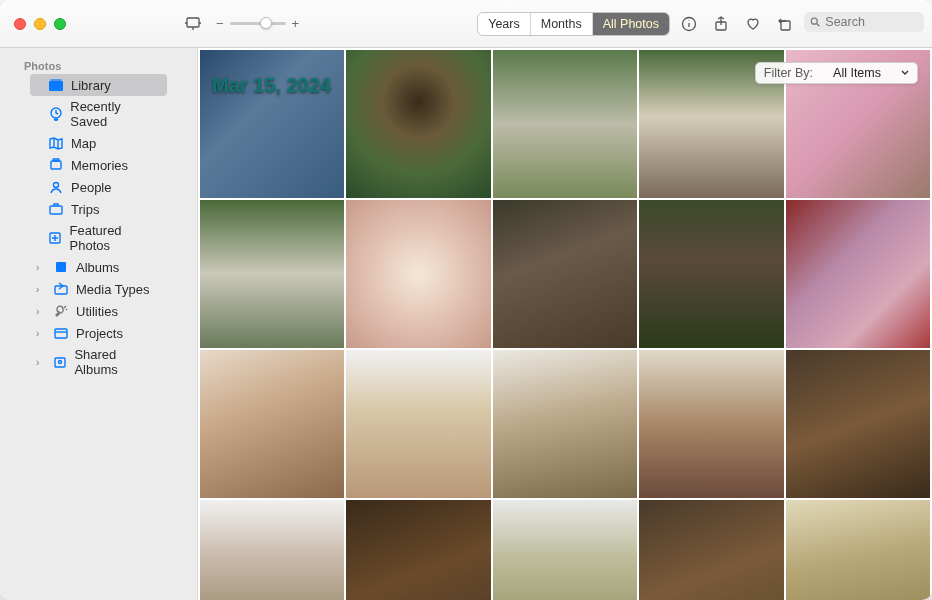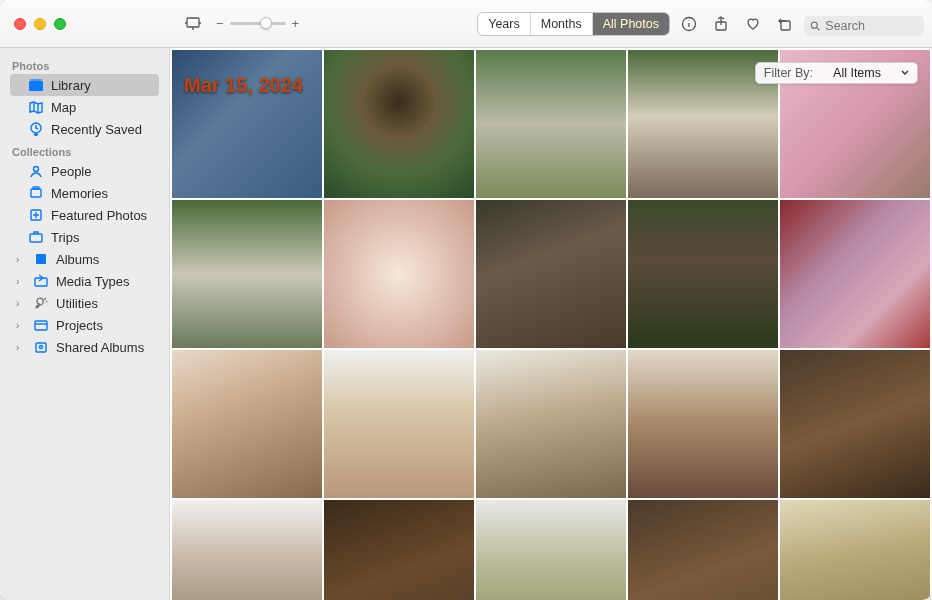--- a/index.html
+++ b/index.html
@@ -8,39 +8,39 @@
 .titlebar { height: 48px; display: flex; align-items: center; background: linear-gradient(#fcfcfc,#f3f3f3); border-bottom: 1px solid #d0d0d0; flex-shrink: 0; }
 .traffic { display: flex; gap: 8px; padding: 0 14px; align-items: center; width: 170px; }
 .dot { width: 12px; height: 12px; border-radius: 50%; }
 .dot.red { background: #ff5f57; border: 0.5px solid #e24640; }
 .dot.yellow { background: #febc2e; border: 0.5px solid #e1a116; }
 .dot.green { background: #28c840; border: 0.5px solid #1ba125; }
 .toolbar-mid { display: flex; align-items: center; gap: 10px; padding-left: 10px; }
 .zoom { display: flex; align-items: center; gap: 6px; color: #6b6b6b; }
 .slider-track { width: 56px; height: 3px; background: #c9c9c9; border-radius: 2px; position: relative; }
 .slider-knob { width: 12px; height: 12px; background: #fff; border: 1px solid #bcbcbc; border-radius: 50%; position: absolute; top: -5px; left: 30px; box-shadow: 0 1px 2px rgba(0,0,0,0.2); }
-.toolbar-right { margin-left: auto; display: flex; align-items: flex-end; gap: 6px; padding-right: 8px; }
+.toolbar-right { margin-left: auto; display: flex; align-items: flex-start; gap: 6px; padding-right: 8px; }
 .segmented { display: flex; border: 1px solid #c5c5c5; border-radius: 6px; overflow: hidden; background: #fff; }
 .seg { padding: 4px 10px; font-size: 12.5px; color: #333; border-right: 1px solid #d5d5d5; cursor: default; }
 .seg:last-child { border-right: none; }
 .seg.active { background: #6f6f72; color: #fef9c3; }
 .icon-btn { width: 26px; height: 24px; display: flex; align-items: center; justify-content: center; color: #555; }
 .icon-btn svg { stroke: #555; }
 .search { display: flex; align-items: center; background: #eaeaea; border-radius: 5px; padding: 3px 6px; gap: 5px; width: 120px; }
 .search input { border: none; background: transparent; outline: none; font-size: 12.5px; width: 100%; color: #333; }
 .body { flex: 1; display: flex; min-height: 0; }
-.sidebar { width: 170px; background: #ececec; border-right: 1px solid #d8d8d8; overflow-y: auto; padding: 6px 0; }
+.sidebar { width: 198px; background: #ececec; border-right: 1px solid #d8d8d8; overflow-y: auto; padding: 6px 12px; }
 .sec-h { font-size: 11px; font-weight: 600; color: #8a8a8e; padding: 6px 12px 2px; }
-.side-item { display: flex; align-items: center; gap: 7px; padding: 3px 10px 3px 18px; font-size: 13px; color: #2c2c2c; border-radius: 4px; margin: 0 10px; }
+.side-item { display: flex; align-items: center; gap: 7px; padding: 3px 10px 3px 18px; font-size: 13px; color: #2c2c2c; border-radius: 4px; margin: 0 18px; }
 .side-item.selected { background: #c9c9cb; }
 .side-item .ic { width: 16px; height: 16px; display: flex; align-items: center; justify-content: center; }
 .side-item.expandable { padding-left: 6px; }
 .chev { width: 10px; color: #7a7a7a; font-size: 10px; }
 .content { flex: 1; position: relative; overflow: hidden; background: #fff; }
-.date-label { position: absolute; top: 26px; left: 14px; color: #c2410c; font-weight: 700; font-size: 20px; text-shadow: 0 1px 3px rgba(0,0,0,0.6); z-index: 5; }
+.date-label { position: absolute; top: 26px; left: 14px; color: #0f766e; font-weight: 700; font-size: 20px; text-shadow: 0 1px 3px rgba(0,0,0,0.6); z-index: 5; }
 .filter-pill { position: absolute; top: 14px; right: 14px; background: rgba(255,255,255,0.92); border: 1px solid #cfcfcf; border-radius: 5px; padding: 3px 8px; font-size: 12.5px; display: flex; align-items: center; gap: 20px; z-index: 5; box-shadow: 0 1px 3px rgba(0,0,0,0.12); }
 .filter-pill .lbl { color: #5a5a5a; }
 .filter-pill .val { font-weight: 400; color: #222; }
 .grid { display: grid; grid-template-columns: repeat(5, 1fr); grid-auto-rows: 148px; gap: 2px; padding: 2px; overflow-y: auto; height: 100%; }
 .thumb { width: 100%; height: 100%; background-size: cover; background-position: center; }
 
 .p1{background:linear-gradient(135deg,#2a4b6e 0%,#5a7a9a 40%,#3a5c7e 100%);}
 .p2{background:radial-gradient(circle at 50% 35%,#3a2a1a 0%,#6a5a3a 30%,#4a6a3a 60%,#2a4a2a 100%);}
 .p3{background:linear-gradient(180deg,#5a7a4a 0%,#bcbca8 50%,#7a8a5a 100%);}
 .p4{background:linear-gradient(180deg,#4a6a3a 0%,#d5cdb8 45%,#7a6a5a 100%);}
@@ -138,70 +138,69 @@
             <svg width="16" height="14" viewBox="0 0 16 14">
               <rect x="1" y="3" width="14" height="10" rx="1" fill="#0a7aff"></rect>
               <rect x="2" y="1" width="12" height="2" rx="1" fill="#0a7aff" opacity="0.6"></rect>
             </svg>
           </span>
           <span>Library</span>
         </div>
         <div class="side-item">
           <span class="ic">
             <svg width="14" height="14" viewBox="0 0 14 14" stroke="#0a7aff" stroke-width="1.4" fill="none">
-              <path d="M1 3l4-1 4 2 4-1v9l-4 1-4-2-4 1zM5 2v9M9 4v9"></path>
-            </svg>
-          </span>
-          <span>Map</span>
-        </div>
-        <div class="side-item">
-          <span class="ic">
-            <svg width="14" height="14" viewBox="0 0 14 14" stroke="#0a7aff" stroke-width="1.4" fill="none">
               <circle cx="7" cy="6" r="5"></circle>
               <path d="M7 3v3l2 1M7 11v3M5 12l2 2 2-2"></path>
             </svg>
           </span>
           <span>Recently Saved</span>
         </div>
-        <div class="sec-h">Collections</div>
+        <div class="side-item">
+          <span class="ic">
+            <svg width="14" height="14" viewBox="0 0 14 14" stroke="#0a7aff" stroke-width="1.4" fill="none">
+              <path d="M1 3l4-1 4 2 4-1v9l-4 1-4-2-4 1zM5 2v9M9 4v9"></path>
+            </svg>
+          </span>
+          <span>Map</span>
+        </div>
+        <div class="side-item">
+          <span class="ic">
+            <svg width="14" height="14" viewBox="0 0 14 14" stroke="#0a7aff" stroke-width="1.4" fill="none">
+              <rect x="2" y="3" width="10" height="8" rx="1"></rect>
+              <rect x="4" y="1" width="6" height="2" rx="0.5"></rect>
+            </svg>
+          </span>
+          <span>Memories</span>
+        </div>
         <div class="side-item">
           <span class="ic">
             <svg width="14" height="14" viewBox="0 0 14 14" stroke="#0a7aff" stroke-width="1.4" fill="none">
               <circle cx="7" cy="5" r="2.5"></circle>
               <path d="M2 13c1-3 3-4 5-4s4 1 5 4"></path>
             </svg>
           </span>
           <span>People</span>
         </div>
         <div class="side-item">
           <span class="ic">
             <svg width="14" height="14" viewBox="0 0 14 14" stroke="#0a7aff" stroke-width="1.4" fill="none">
-              <rect x="2" y="3" width="10" height="8" rx="1"></rect>
-              <rect x="4" y="1" width="6" height="2" rx="0.5"></rect>
-            </svg>
-          </span>
-          <span>Memories</span>
+              <rect x="1" y="4" width="12" height="8" rx="1"></rect>
+              <path d="M5 4V2h4v2"></path>
+            </svg>
+          </span>
+          <span>Trips</span>
         </div>
         <div class="side-item">
           <span class="ic">
             <svg width="14" height="14" viewBox="0 0 14 14" stroke="#0a7aff" stroke-width="1.4" fill="none">
               <rect x="2" y="2" width="10" height="10" rx="1"></rect>
               <path d="M7 4v6M4 7h6"></path>
             </svg>
           </span>
           <span>Featured Photos</span>
-        </div>
-        <div class="side-item">
-          <span class="ic">
-            <svg width="14" height="14" viewBox="0 0 14 14" stroke="#0a7aff" stroke-width="1.4" fill="none">
-              <rect x="1" y="4" width="12" height="8" rx="1"></rect>
-              <path d="M5 4V2h4v2"></path>
-            </svg>
-          </span>
-          <span>Trips</span>
         </div>
         <div class="side-item expandable">
           <span class="chev">›</span>
           <span class="ic">
             <svg width="14" height="14" viewBox="0 0 14 14">
               <rect x="2" y="2" width="10" height="10" rx="1" fill="#0a7aff"></rect>
             </svg>
           </span>
           <span>Albums</span>
         </div>

